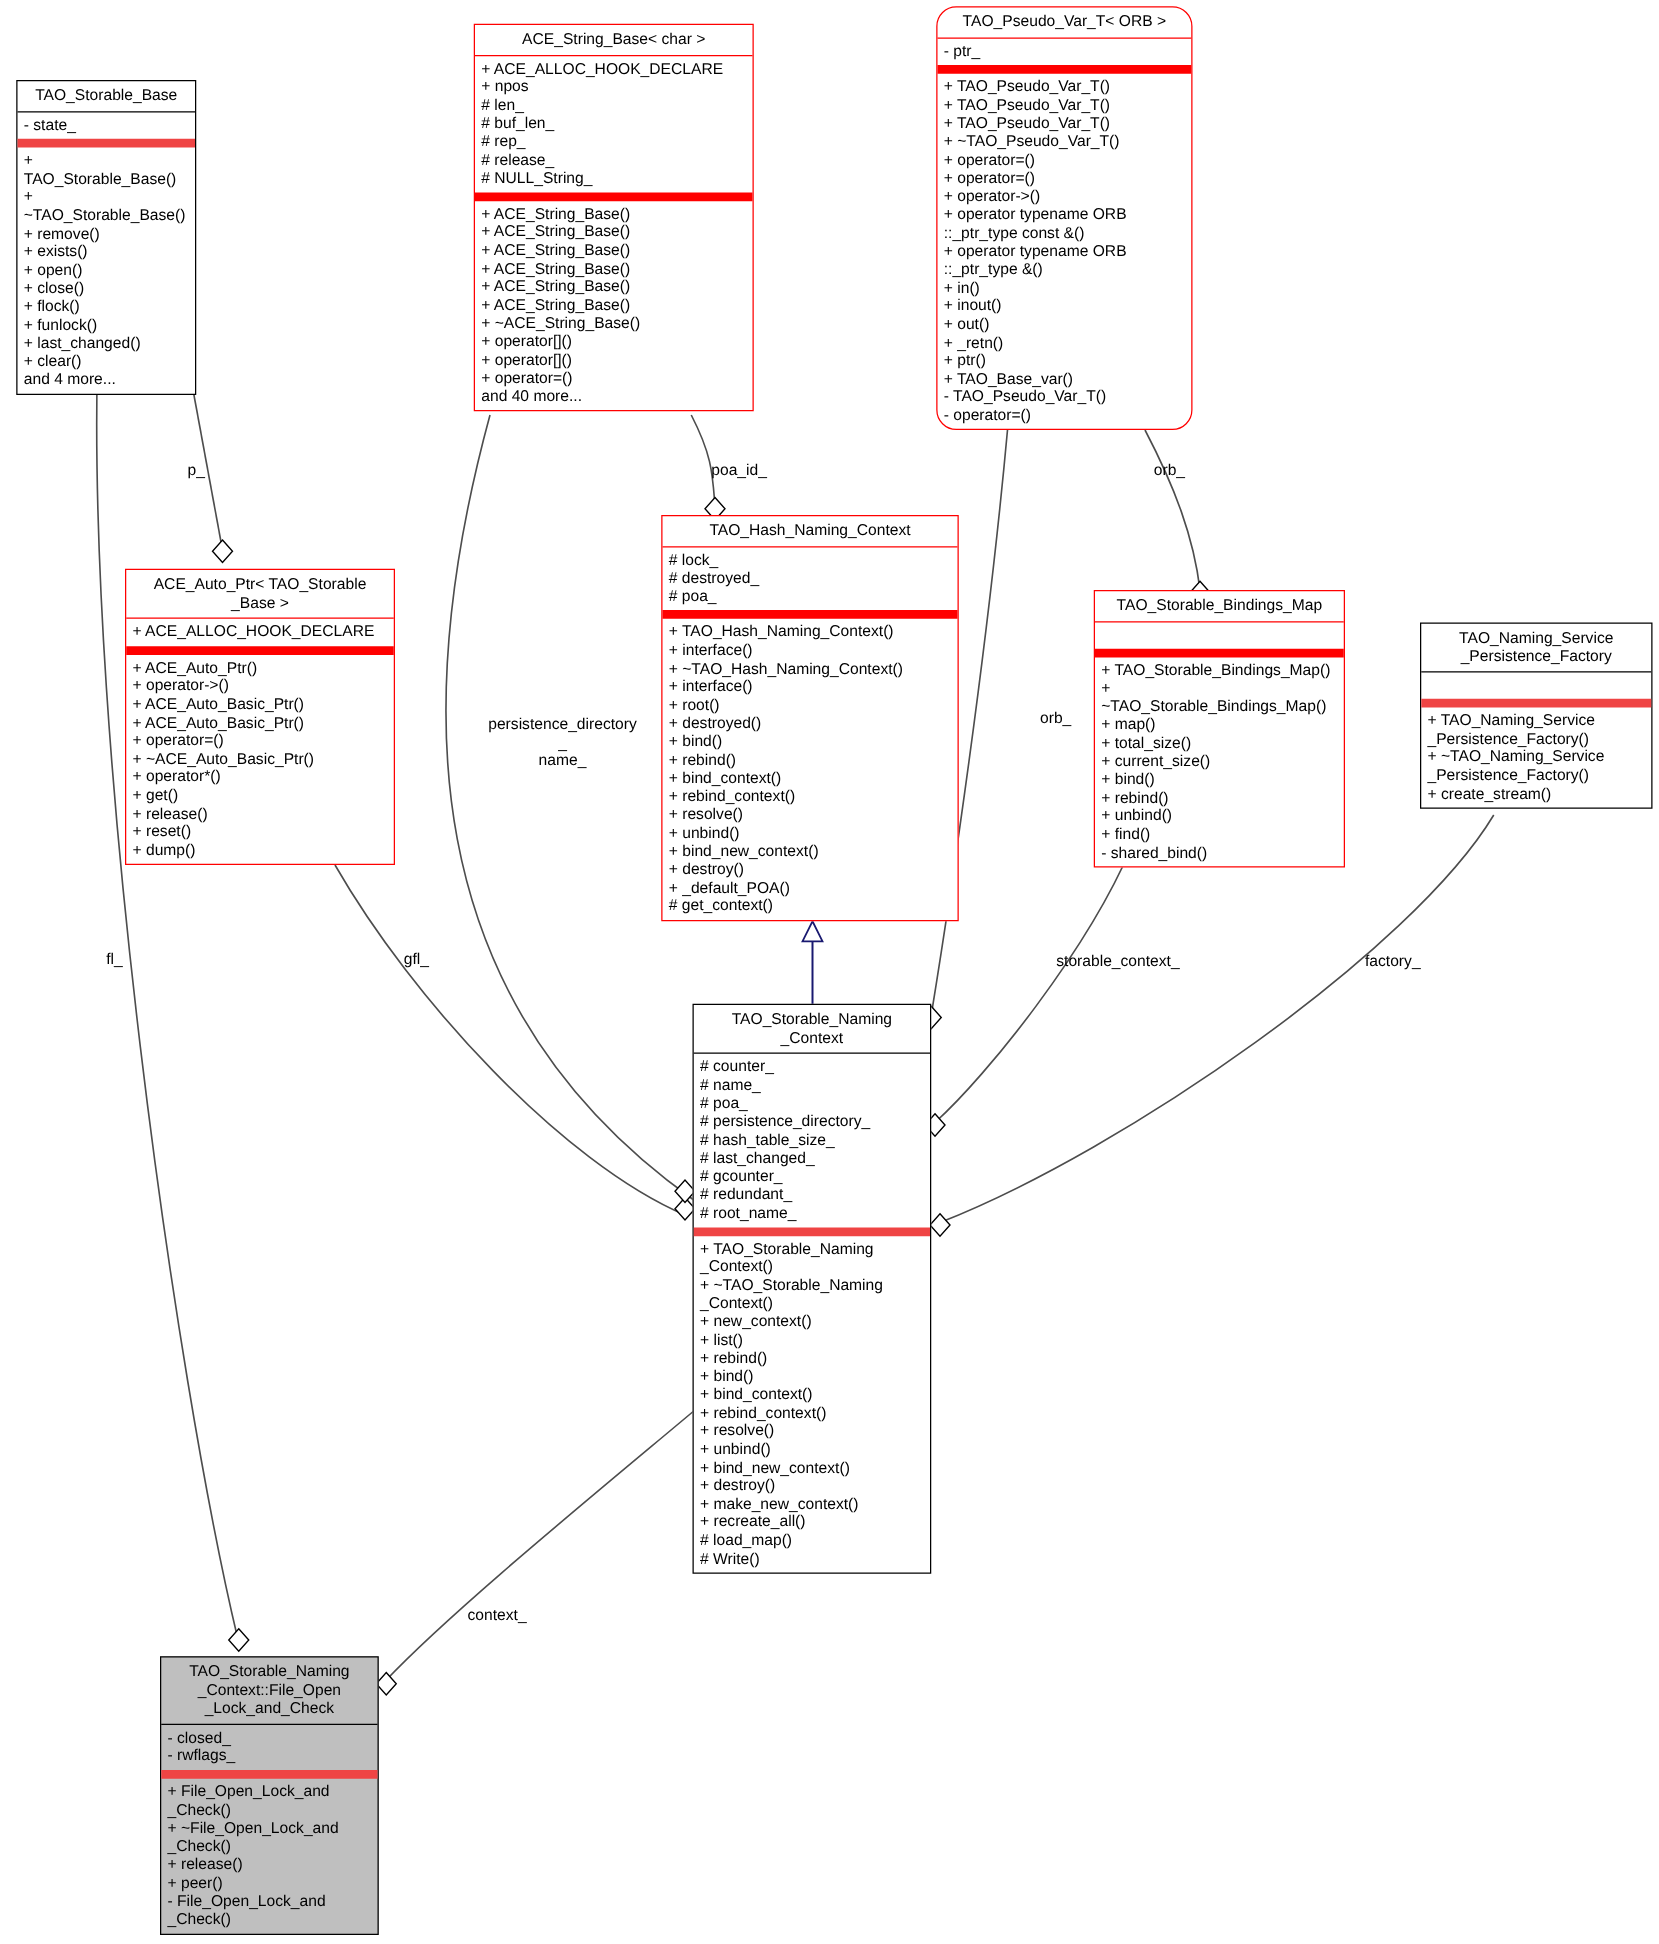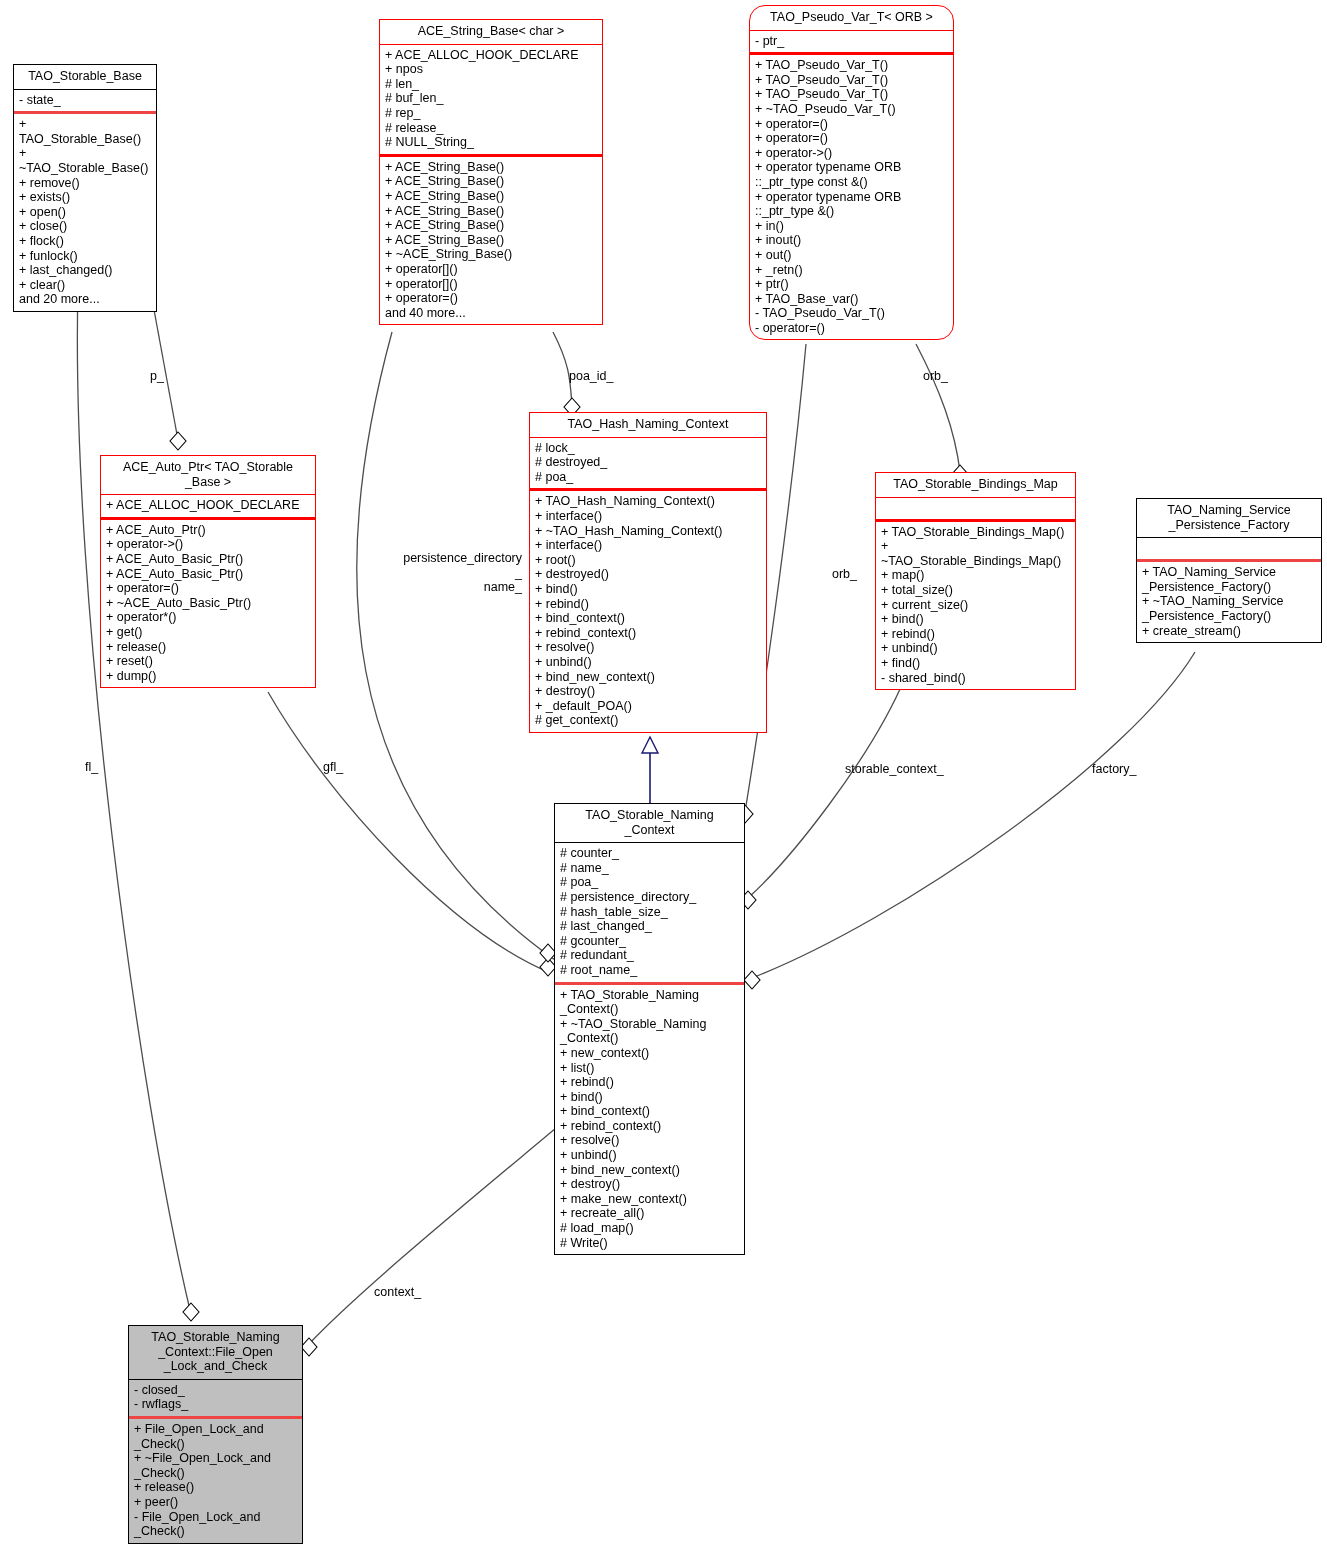--- a/index.html
+++ b/index.html
@@ -44,41 +44,41 @@
     text-align: center;
     padding: 4px 4px 5px 4px;
     border-bottom: 1px solid #000000;
     white-space: pre-line;
   }
   .umlbox.red .title {
     border-bottom-color: #ff0000;
   }
   .umlbox .attrs {
     padding: 3px 5px 4px 5px;
-    border-bottom: 3px solid #ef4444;
+    border-bottom: 7px solid #ef4444;
     white-space: pre-line;
     min-height: 14px;
   }
   .umlbox.red .attrs {
     border-bottom-color: #ff0000;
   }
   .umlbox .ops {
     padding: 3px 5px 4px 5px;
     white-space: pre-line;
   }
   .edge-label {
     position: absolute;
     font-size: 12.5px;
     line-height: 14.6px;
     color: #000000;
     white-space: pre-line;
     background: transparent;
     text-align: center;
   }
-  .edge-label.ctr { text-align: right; }
+  .edge-label.ctr { text-align: center; margin-top: 21px; }
 </style>
 </head>
 <body>
 
 <div id="canvas">
 
   <svg id="edges" viewBox="0 0 1327 1555" xmlns="http://www.w3.org/2000/svg">
     <g fill="none" stroke="#4d4d4d" stroke-width="1.3">
 
       <path d="M 150,288 L 178,440"></path>
@@ -127,21 +127,21 @@
     <div class="ops">+ TAO_Storable_Base()
 + ~TAO_Storable_Base()
 + remove()
 + exists()
 + open()
 + close()
 + flock()
 + funlock()
 + last_changed()
 + clear()
-and 20 more...</div>
+and 4 more...</div>
   </div>
 
   <div class="umlbox red" style="left:379px; top:19px; width:224px;">
     <div class="title">ACE_String_Base&lt; char &gt;</div>
     <div class="attrs">+ ACE_ALLOC_HOOK_DECLARE
 + npos
 # len_
 # buf_len_
 # rep_
 # release_

